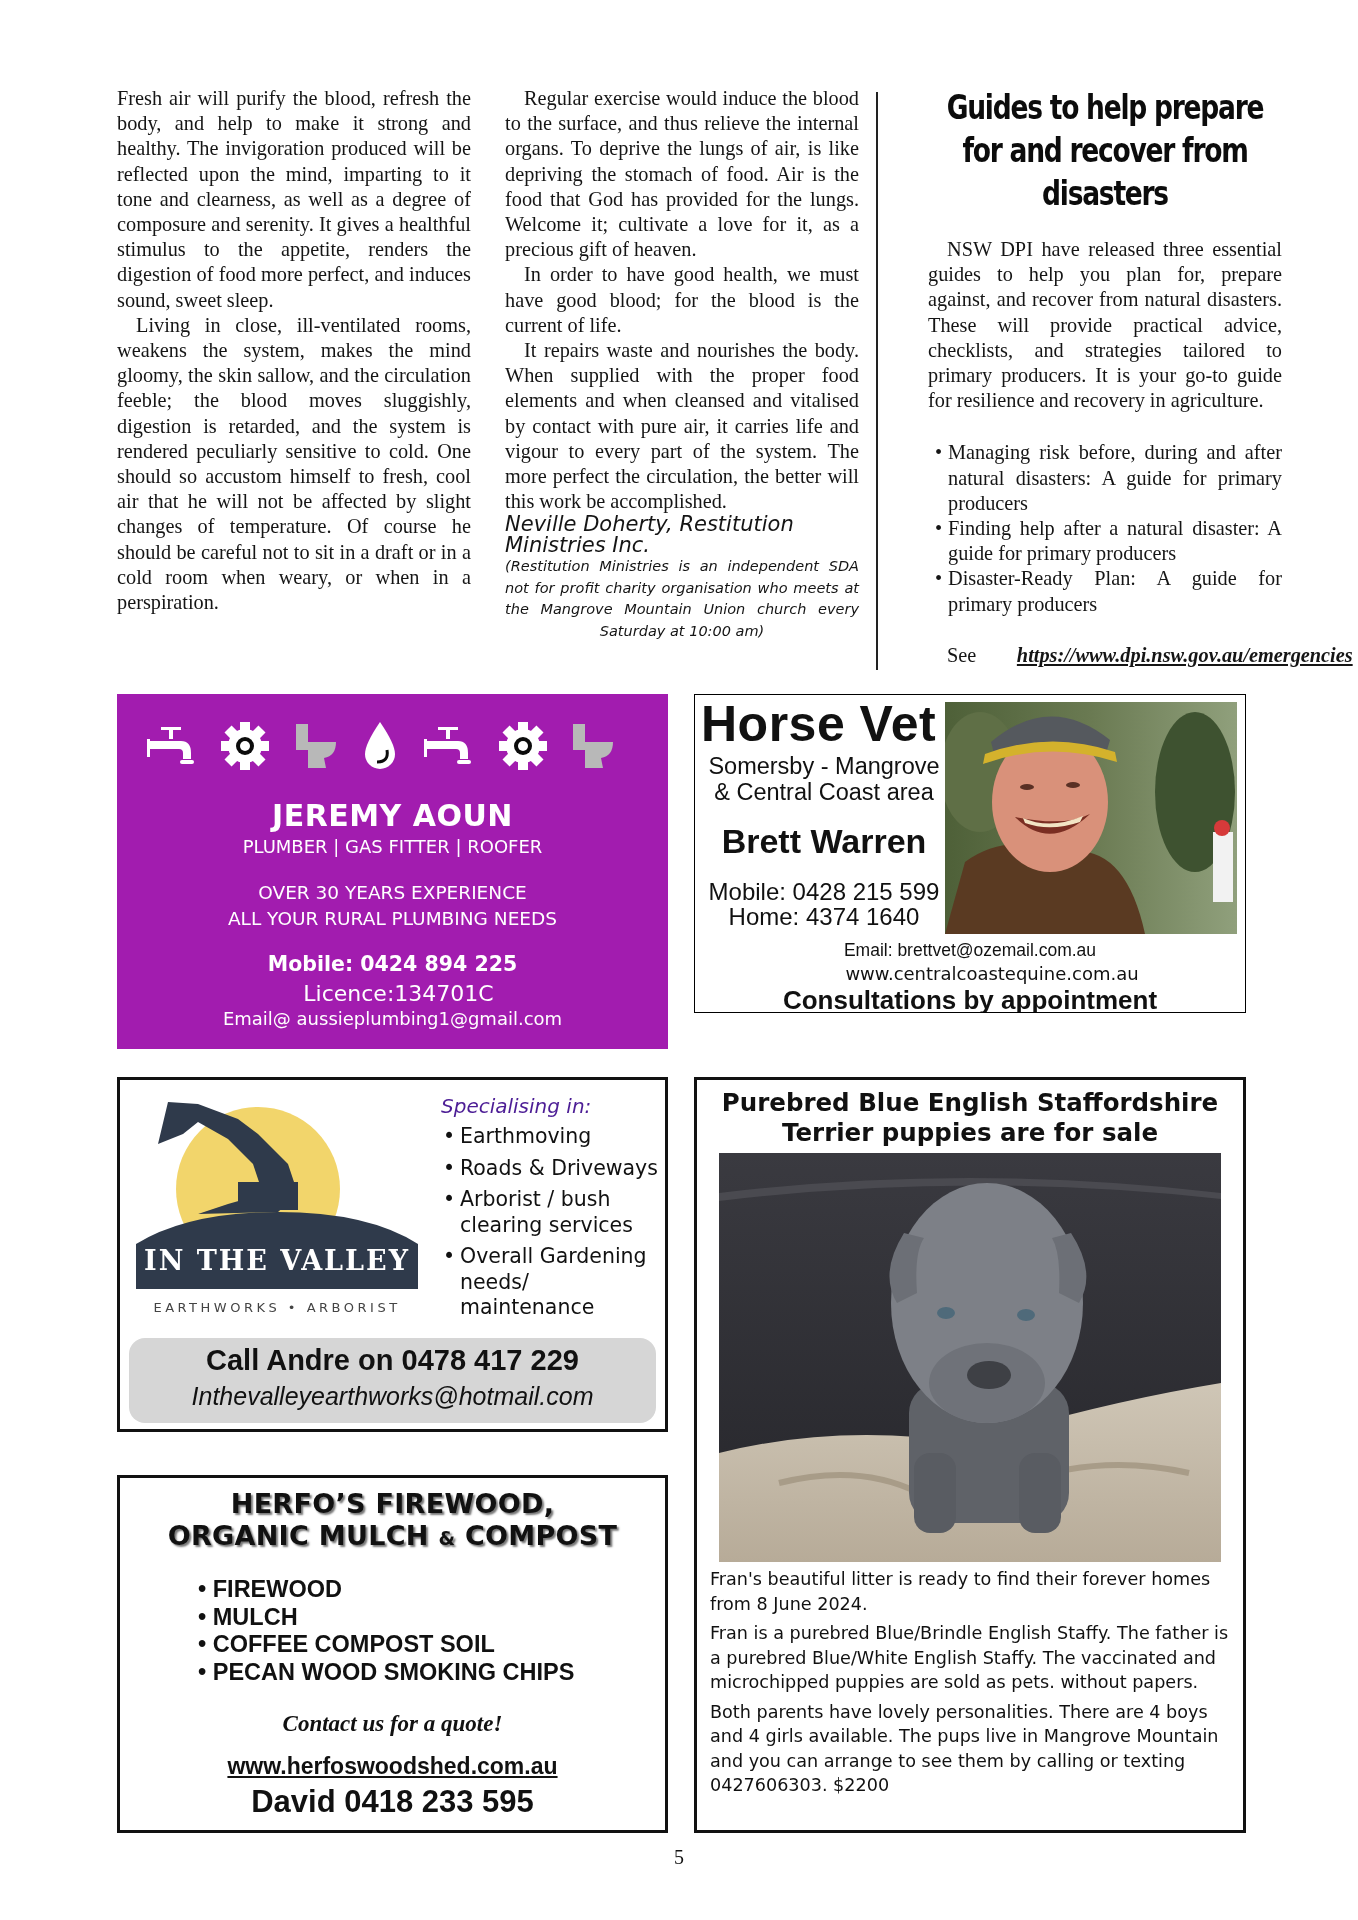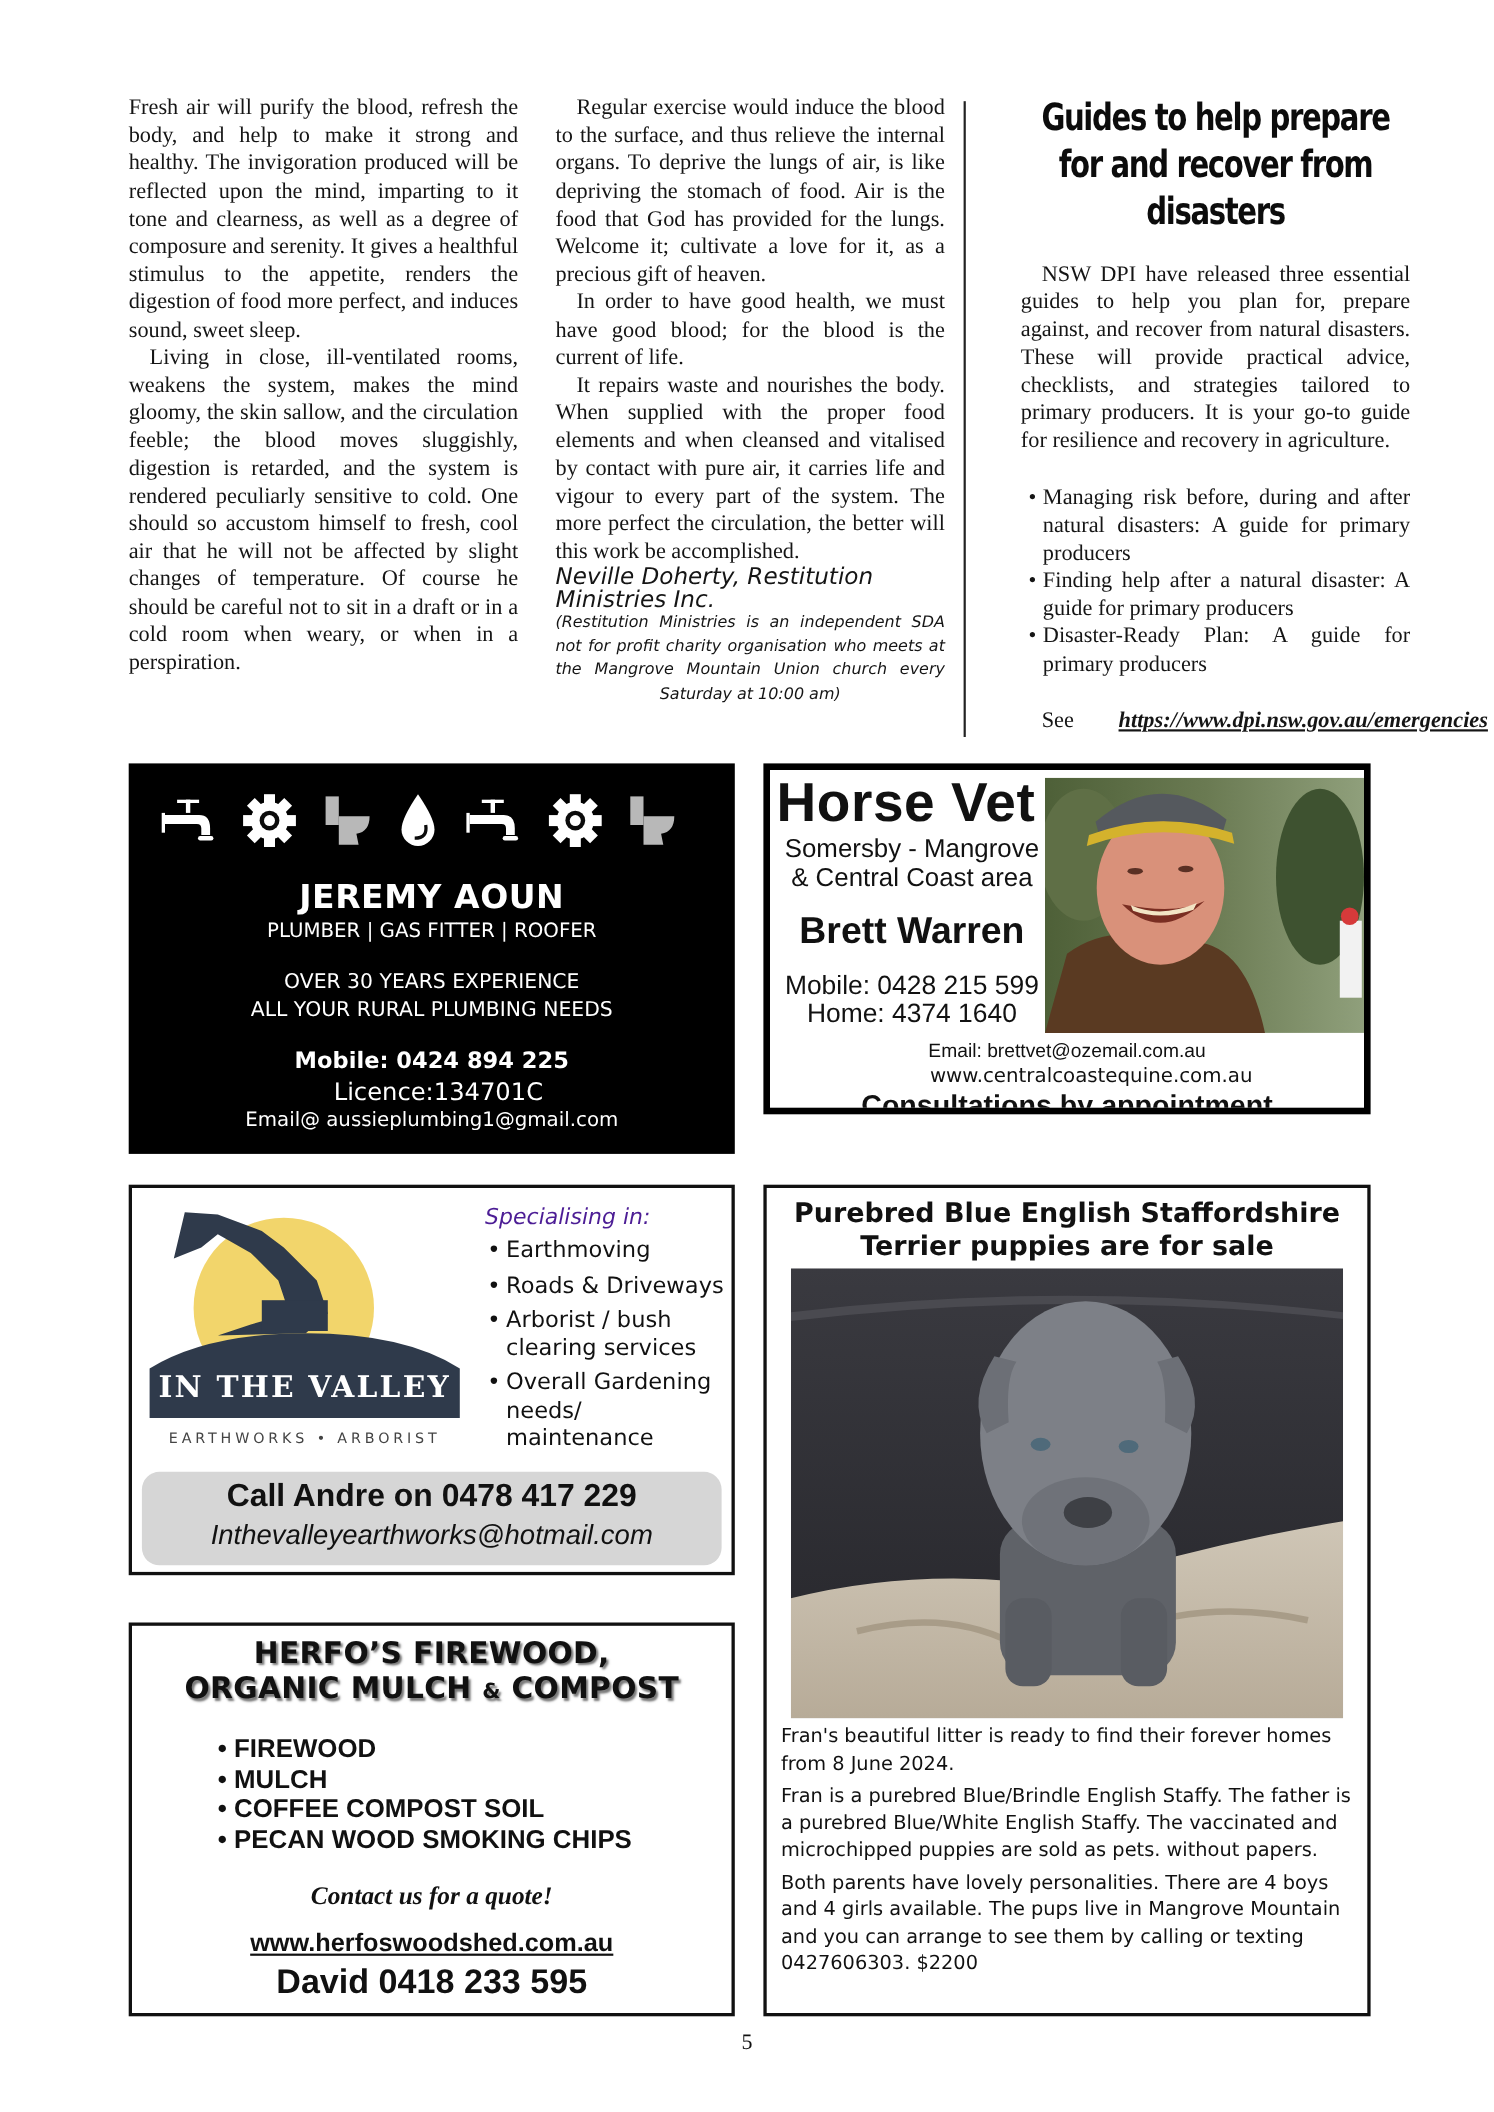--- a/index.html
+++ b/index.html
@@ -20,33 +20,33 @@
   .guide-title { font-family: "DejaVu Sans", sans-serif; font-weight: bold; font-size: 34px; line-height: 43px; text-align: center; letter-spacing: -1.6px; transform: scaleX(0.78); transform-origin: center; margin: 0 -45px 22px; color: #0c0c0c; }
   .guides { list-style: none; margin: 27px 0 0; padding: 0; }
   .guides li { position: relative; padding-left: 20px; }
   .guides li::before { content: "•"; position: absolute; left: 7px; top: 0; }
   .see-line { margin-top: 26px !important; }
   .link { font-weight: bold; font-style: italic; text-decoration: underline; }
 
   .ad { position: absolute; box-sizing: border-box; overflow: hidden; }
 
   
-  #ad-plumber { left: 117px; top: 694px; width: 551px; height: 355px; background: #000000; color: #fff; font-family: "DejaVu Sans", sans-serif; text-align: center; }
+  #ad-plumber { left: 117px; top: 694px; width: 551px; height: 355px; background: #a21caf; color: #fff; font-family: "DejaVu Sans", sans-serif; text-align: center; }
   .icon-row { position: absolute; left: 28px; top: 24px; width: 470px; height: 55px; display: flex; justify-content: space-between; align-items: center; }
   .icon-row svg { display: block; }
   .pl-name { position: absolute; left: 0; right: 0; top: 104px; font-weight: bold; font-size: 30px; letter-spacing: 0.5px; }
   .pl-trades { position: absolute; left: 0; right: 0; top: 142px; font-size: 18px; }
   .pl-exp1 { position: absolute; left: 0; right: 0; top: 188px; font-size: 18.5px; }
   .pl-exp2 { position: absolute; left: 0; right: 0; top: 214px; font-size: 18.5px; }
   .pl-mobile { position: absolute; left: 0; right: 0; top: 258px; font-weight: bold; font-size: 20.5px; }
   .pl-licence { position: absolute; left: 0; right: 0; top: 287px; font-size: 22px; margin-left: 12px; }
   .pl-email { position: absolute; left: 0; right: 0; top: 314px; font-size: 18px; }
 
   
-  #ad-vet { left: 694px; top: 694px; width: 552px; height: 319px; border: 6px solid #000000; background: #fff; font-family: "Liberation Sans", sans-serif; color: #111; }
+  #ad-vet { left: 694px; top: 694px; width: 552px; height: 319px; border: 1px solid #000000; background: #fff; font-family: "Liberation Sans", sans-serif; color: #111; }
   .vet-title { position: absolute; left: 6px; top: 0px; font-weight: bold; font-size: 50px; letter-spacing: 0.5px; line-height: 58px; }
   .vet-area1 { position: absolute; left: 0; width: 258px; text-align: center; top: 58px; font-size: 23.5px; }
   .vet-area2 { position: absolute; left: 0; width: 258px; text-align: center; top: 84px; font-size: 23.5px; }
   .vet-name { position: absolute; left: 0; width: 258px; text-align: center; top: 127px; font-weight: bold; font-size: 34px; }
   .vet-mobile { position: absolute; left: 0; width: 258px; text-align: center; top: 183px; font-size: 24px; }
   .vet-home { position: absolute; left: 0; width: 258px; text-align: center; top: 208px; font-size: 24px; }
   .vet-photo { position: absolute; left: 250px; top: 7px; width: 292px; height: 232px; }
   .vet-email { position: absolute; left: 0; right: 0; text-align: center; top: 245px; font-size: 17.5px; }
   .vet-web { position: absolute; left: 0; right: 0; text-align: center; top: 268px; font-size: 18px; font-family: "DejaVu Sans", sans-serif; padding-left: 44px; }
   .vet-consult { position: absolute; left: 0; right: 0; text-align: center; top: 290px; font-weight: bold; font-size: 26px; }

